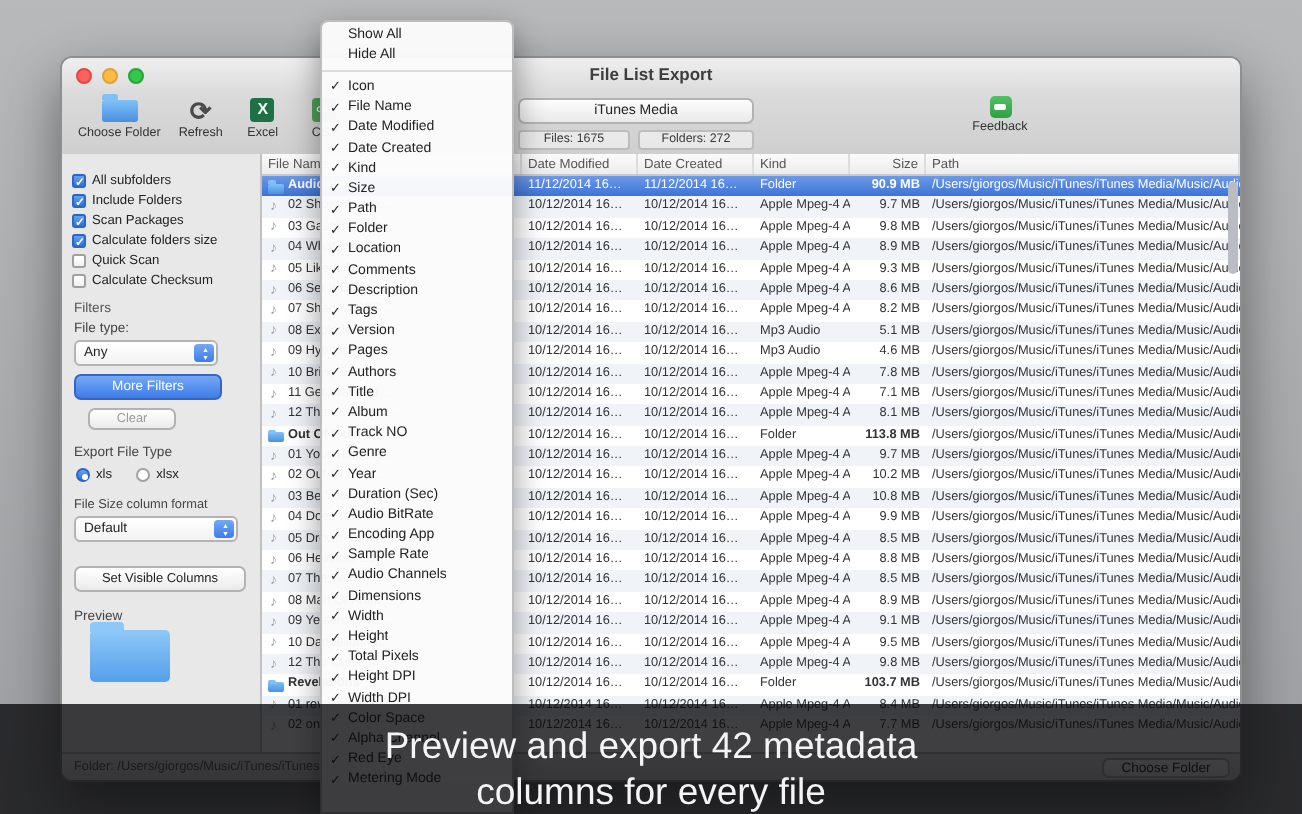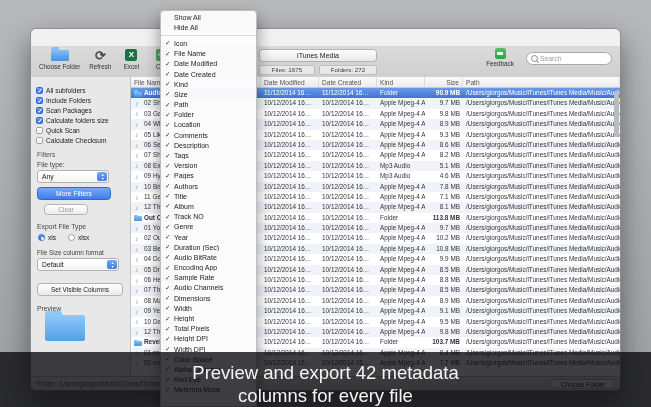--- a/index.html
+++ b/index.html
@@ -125,20 +125,26 @@
   
   .overlay{position:absolute;left:0;right:0;top:352px;height:64px;background:rgba(9,9,11,.78);
     z-index:60;display:flex;align-items:center;justify-content:center;text-align:center;}
   .ov-text{width:310px;font-size:18.5px;line-height:1.25;color:#f4f4f4;}
 </style>
 </head>
 <body>
 
 <div class="window">
 
+  <div class="titlebar">
+    <span class="dot red"></span>
+    <span class="dot yel"></span>
+    <span class="dot grn"></span>
+    <div class="wtitle">File List Export</div>
+  </div>
 
   <div class="toolbar">
     <div class="tb-items">
 
     <div class="tbtn">
           <span class="tico">
             <span class="icn folder"></span>
           </span>
           <span>Choose Folder</span>
         </div>
@@ -160,24 +166,20 @@
           </span>
           <span>CSV</span>
         </div>
       </div>
     <div class="src-ctl">iTunes Media</div>
     <div class="cnt files">Files: 1675</div>
     <div class="cnt folders">Folders: 272</div>
     <div class="feedback">
       <div class="fb-icon"></div>
       <div>Feedback</div>
-    </div>
-    <div class="search">
-      <span class="mag"></span>
-      <input class="sfield" placeholder="Search" style="">
     </div>
   </div>
 
   <div class="sidebar">
     <div class="cb-list">
 
     <div class="cb-row">
           <span class="cbx on"></span>
           <span>All subfolders</span>
         </div>

